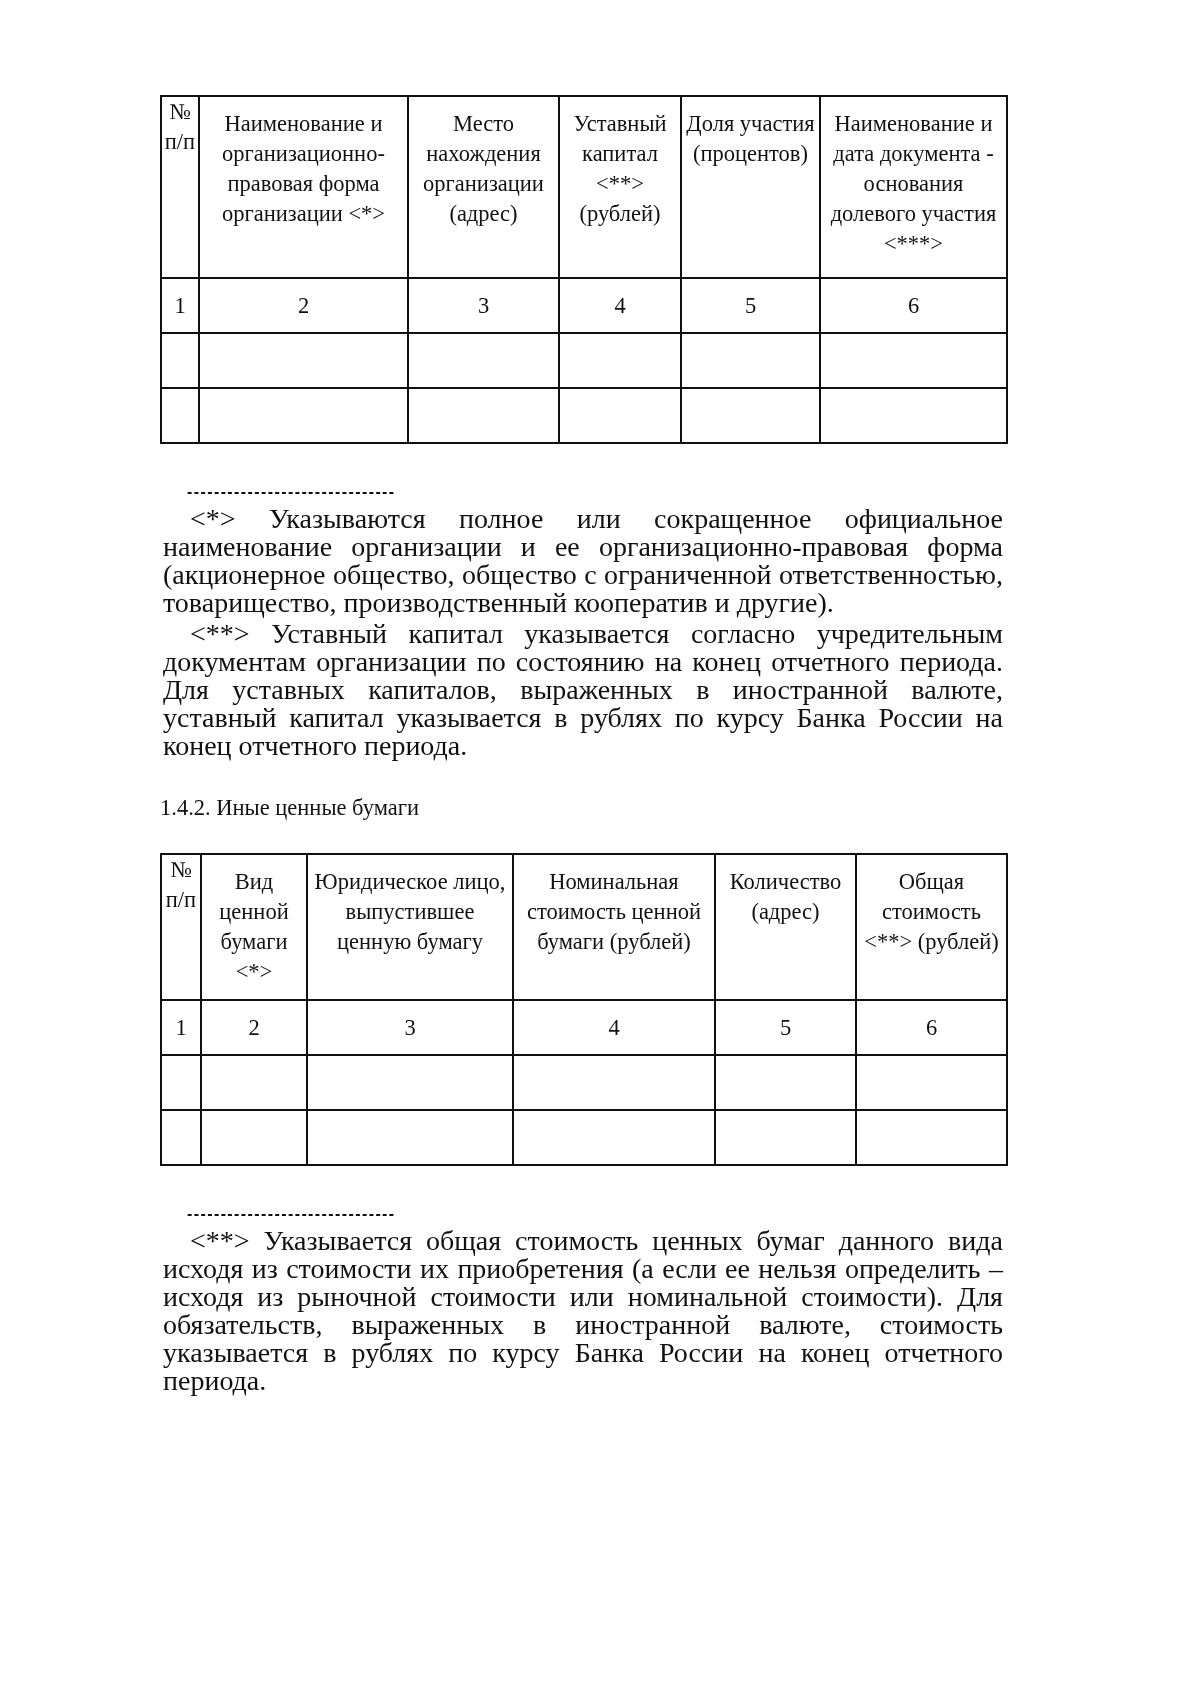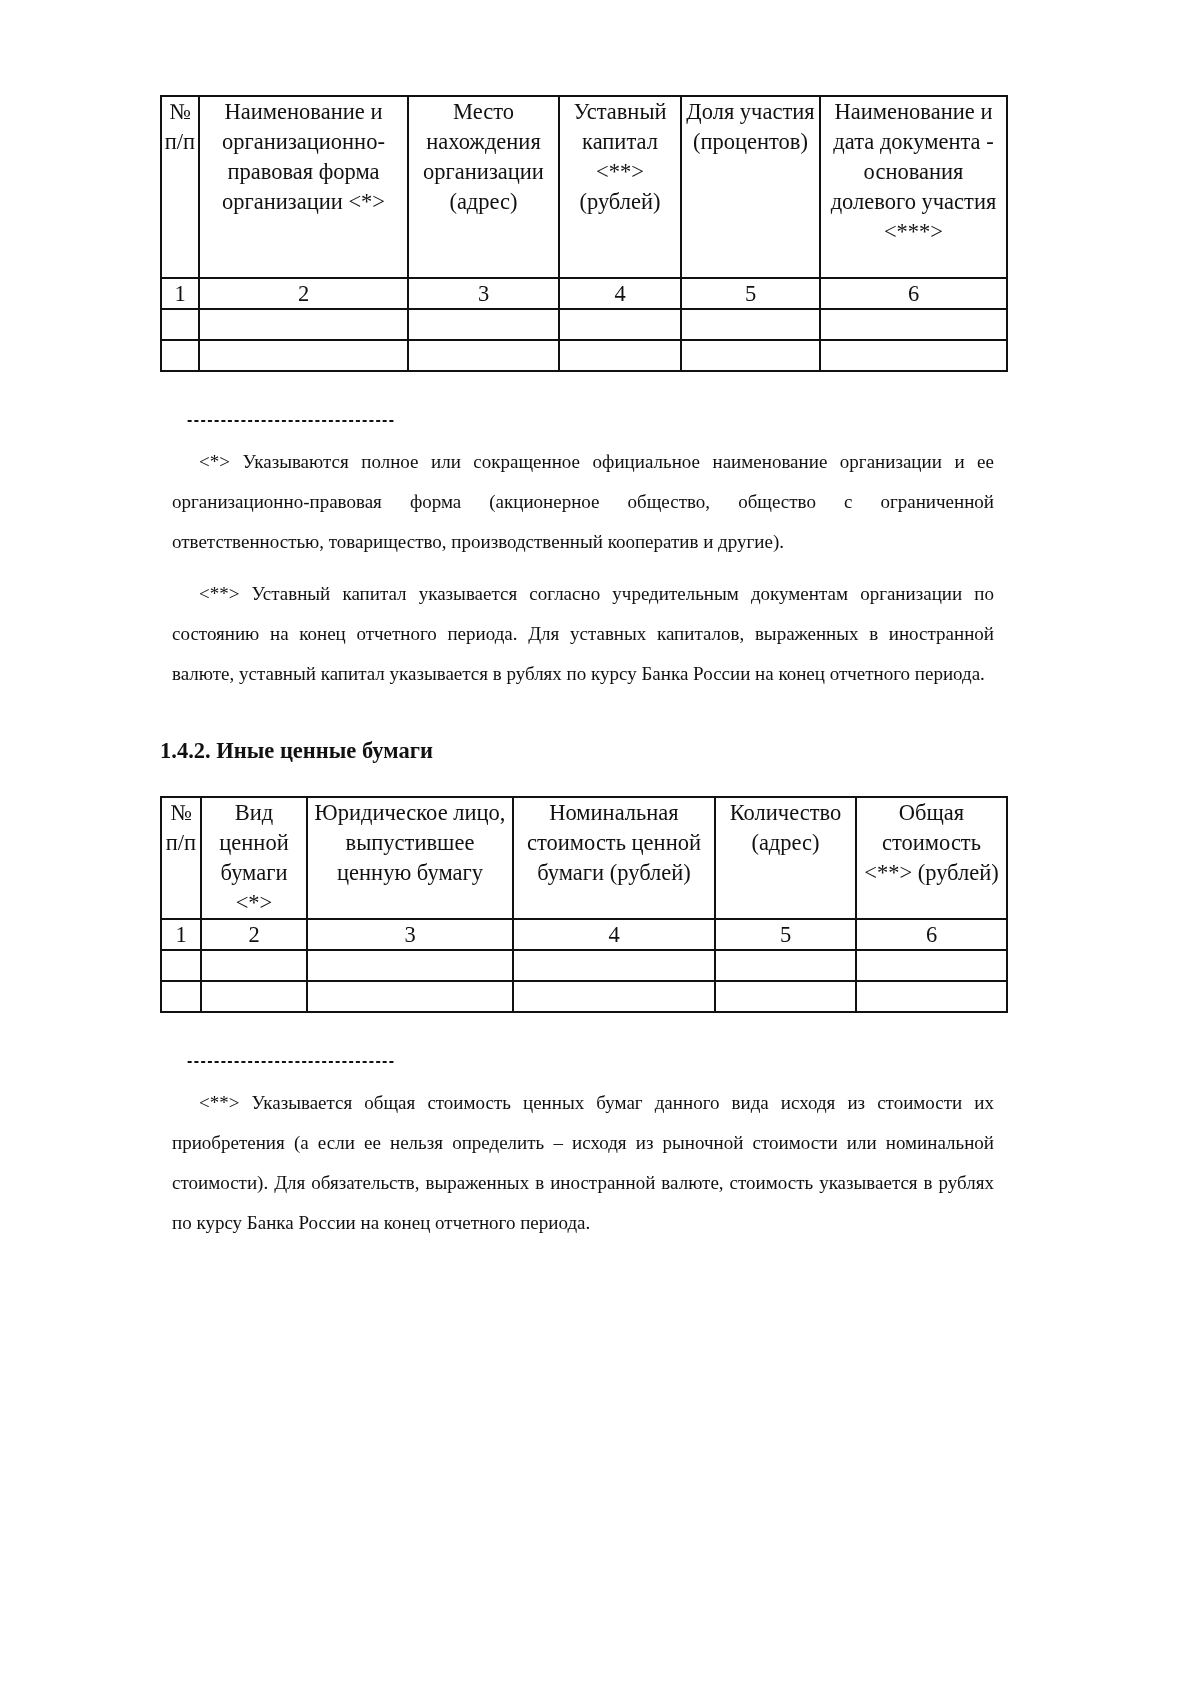--- a/index.html
+++ b/index.html
@@ -1,25 +1,25 @@
 <!DOCTYPE html>
 <html><head>
 <meta charset="utf-8">
 <style>
   html, body { margin: 0; padding: 0; background: #ffffff; }
   body { width: 1200px; height: 1697px; position: relative; overflow: hidden;
          font-family: "Liberation Serif", "DejaVu Serif", serif; color: #111; }
   .page { position: absolute; left: 160px; top: 95px; width: 846px; }
   table.grid { border-collapse: collapse; width: 846px; table-layout: fixed; font-size: 22.5px; line-height: 30px; }
-  table.grid td, table.grid th { border: 2px solid #111; padding: 0 2px; text-align: center; vertical-align: top; font-weight: normal; }
+  table.grid td, table.grid th { border: 2px solid #111; padding: 12px 2px; text-align: center; vertical-align: top; font-weight: normal; }
   table.grid td.num { height: 29px; line-height: 29px; vertical-align: middle; }
   table.grid td.empty { height: 29px; }
   .dashes { font-family: "Liberation Sans", sans-serif; font-size: 16px; font-weight: bold; letter-spacing: 1.4px; margin: 0 0 0 27px; line-height: 20px; color:#111; }
-  .note { font-size: 19px; line-height: 40px; text-align: justify; margin: 12px; text-indent: 27px; }
-  .heading { font-size: 22.5px; line-height: 30px; margin: 0; font-weight: bold; }
+  .note { font-size: 28px; line-height: 28px; text-align: justify; margin: 3px; text-indent: 27px; }
+  .heading { font-size: 22.5px; line-height: 30px; margin: 0; }
 </style>
 </head>
 <body>
 
 <div class="page">
 
   <table class="grid">
     <colgroup>
       <col style="width:38px">
         <col style="width:209px">

